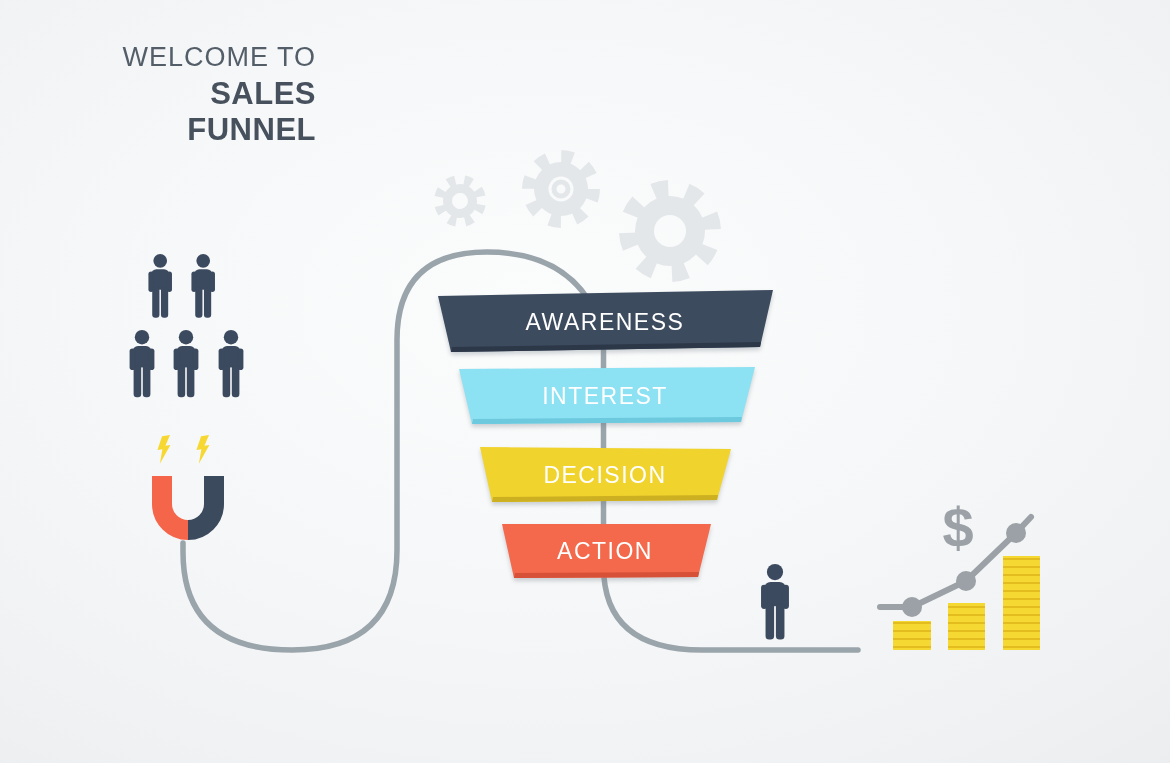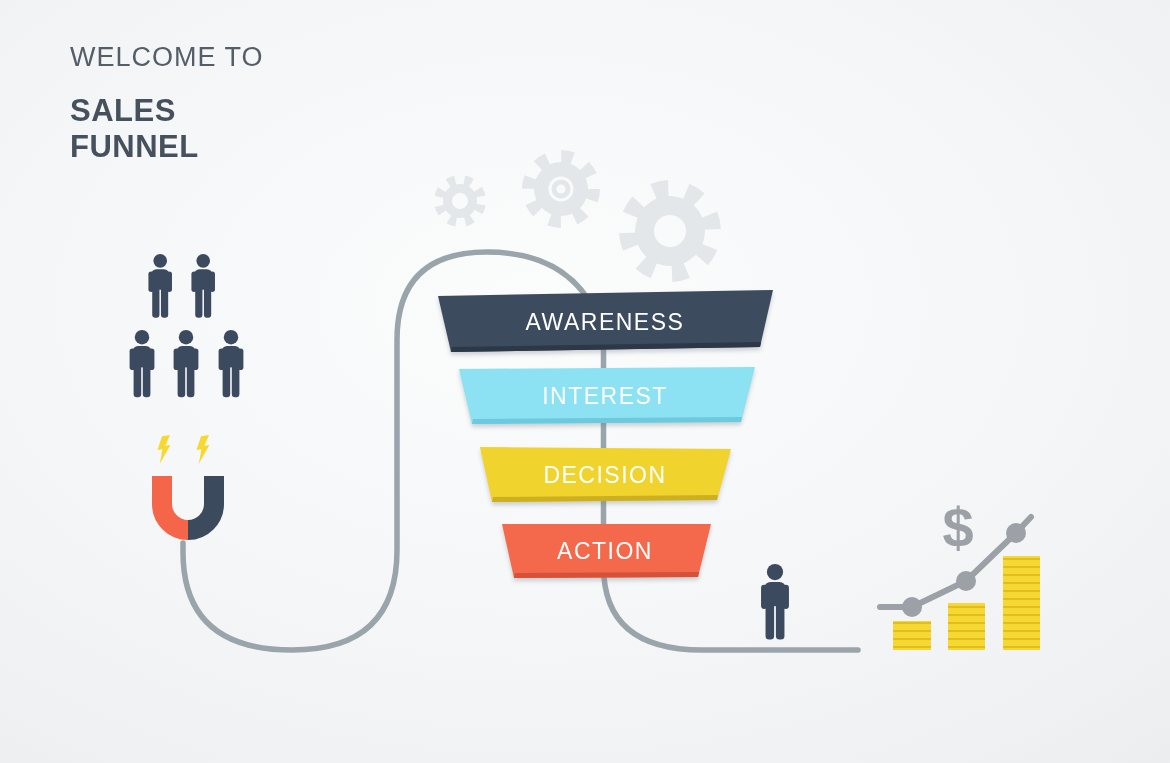--- a/index.html
+++ b/index.html
@@ -1,23 +1,23 @@
 <!DOCTYPE html>
 <html><head>
 <meta charset="utf-8">
 <style>
   html,body{margin:0;padding:0;background:#e6e8e9;}
   #stage{
     position:relative;width:1170px;height:763px;overflow:hidden;
     background:radial-gradient(ellipse 1000px 640px at 46% 40%, #fbfcfc 0%, #f6f7f8 45%, #eff1f2 80%, #eaeced 100%);
     font-family:"Liberation Sans", sans-serif;
   }
-  .title{position:absolute;left:70px;top:42px;width:240px;text-align:left;line-height:1.15;}
+  .title{position:absolute;left:76px;top:42px;width:240px;text-align:right;line-height:1.15;}
   .title .t1{font-size:27px;font-weight:500;letter-spacing:1px;color:#535e69;}
-  .title .t2{font-size:31px;font-weight:bold;letter-spacing:0.5px;color:#46515d;margin-top:20px;}
+  .title .t2{font-size:31px;font-weight:bold;letter-spacing:0.5px;color:#46515d;margin-top:3px;}
   svg.canvas{position:absolute;left:0;top:0;}
   .gear{fill:#e4e7ea;}
   .gear-teeth{fill:none;stroke:#e4e7ea;}
   .gear-ring{fill:none;stroke:#e4e7ea;stroke-width:5;}
   .flow{fill:none;stroke:#9aa4ab;stroke-width:5.5;stroke-linecap:round;}
   .person{fill:#3b4a5e;}
   .bolt{fill:#f7d832;}
   .funnel-group{filter:drop-shadow(0 3px 2px rgba(110,120,132,0.32));}
   .stage-label{fill:#ffffff;font-size:23px;letter-spacing:1.5px;font-family:"Liberation Sans",sans-serif;}
   .trend{fill:none;stroke:#9ba1a6;stroke-width:6;stroke-linejoin:round;stroke-linecap:round;}

